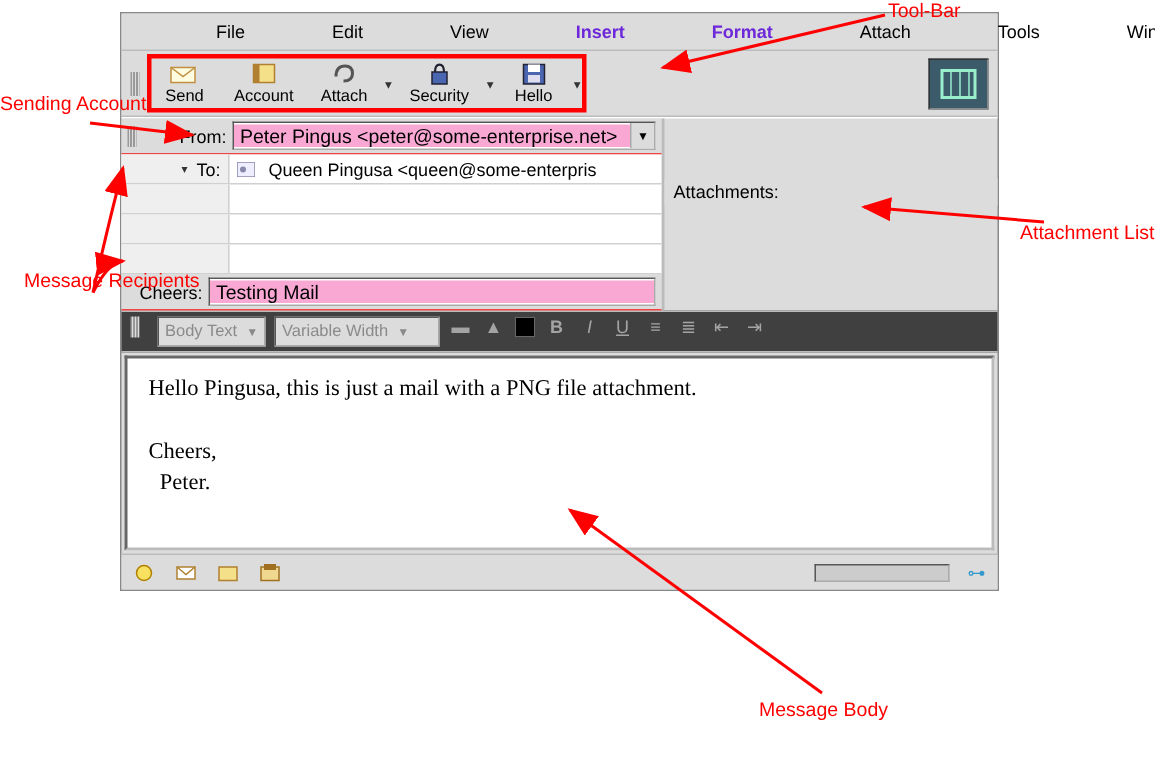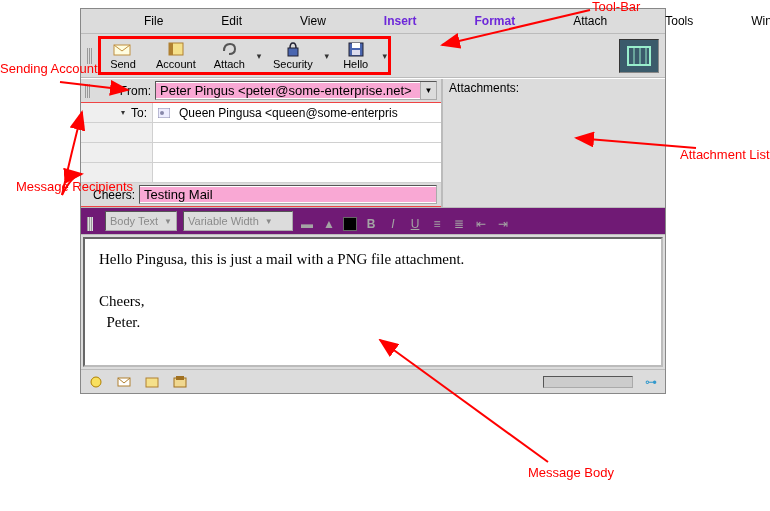--- a/index.html
+++ b/index.html
@@ -143,25 +143,26 @@
     margin:2px;
     flex:1;
     min-height:104px;
     padding:2px 4px;
     font-size:12px;
   }
   .attach-label {
     background:#dcdcdc;
     padding:2px 6px;
     font-size:12px;
+    margin-top:40px;
   }
   .format-bar {
-    display:flex; align-items:flex-end; gap:6px;
+    display:flex; align-items:flex-start; gap:6px;
     padding:3px 6px;
-    background:#701a75;
+    background:#404040;
     border-top:1px solid #bbb;
     border-bottom:1px solid #bbb;
   }
   .fb-combo {
     background:#dcdcdc; border:1px inset #aaa;
     height:20px; display:flex; align-items:center;
     padding:0 4px; color:#8a8a8a; font-size:11px; gap:6px;
   }
   .fb-btn {
     color:#a4a4a4; font-size:12px; width:16px; text-align:center;
@@ -390,21 +391,21 @@
 
 </div>
 
 <div class="ann-label" style="left:592px; top:0px;">Tool-Bar</div>
 <div class="ann-label" style="left:0px; top:62px; text-align:left;">Sending
 Account</div>
 <div class="ann-label" style="left:16px; top:180px; text-align:center;">Message
 Recipients</div>
 <div class="ann-label" style="left:680px; top:148px;">Attachment
 List</div>
-<div class="ann-label" style="left:528px; top:466px;">Message
+<div class="ann-label" style="left:506px; top:466px;">Message
 Body</div>
 
 <svg class="arrow" style="left:0;top:0" width="770" height="511">
   <defs>
     <marker id="ah" markerWidth="10" markerHeight="8" refX="9" refY="4" orient="auto">
       <path d="M0,0 L10,4 L0,8 Z" fill="#ff0000"></path>
     </marker>
   </defs>
 
   <line x1="590" y1="10" x2="442" y2="45" stroke="#ff0000" stroke-width="2" marker-end="url(#ah)"></line>

